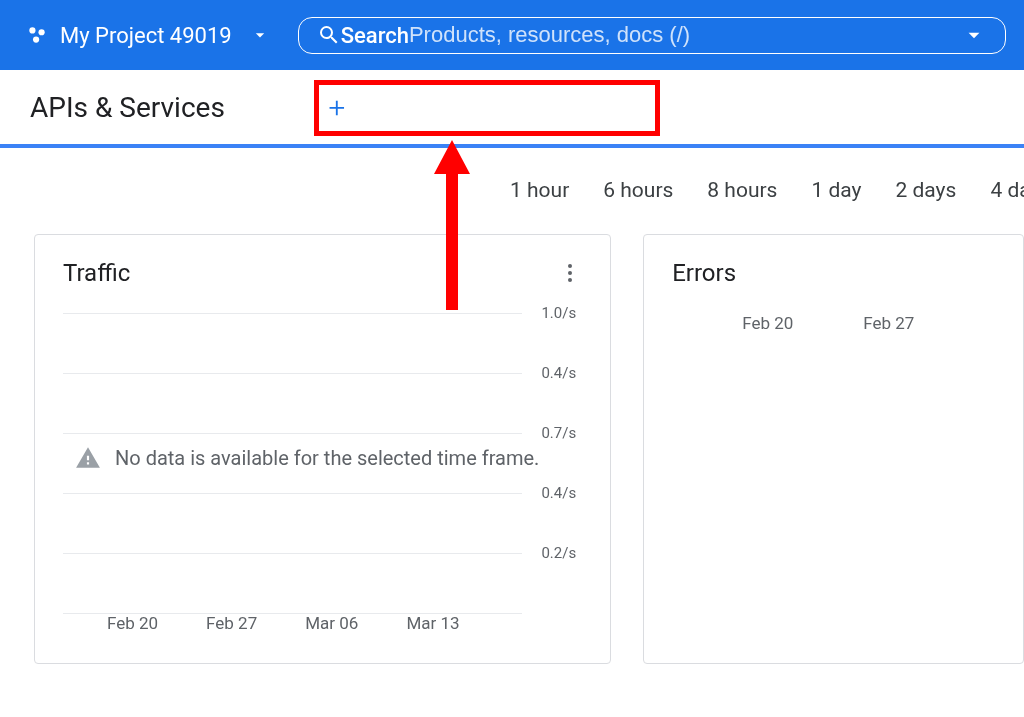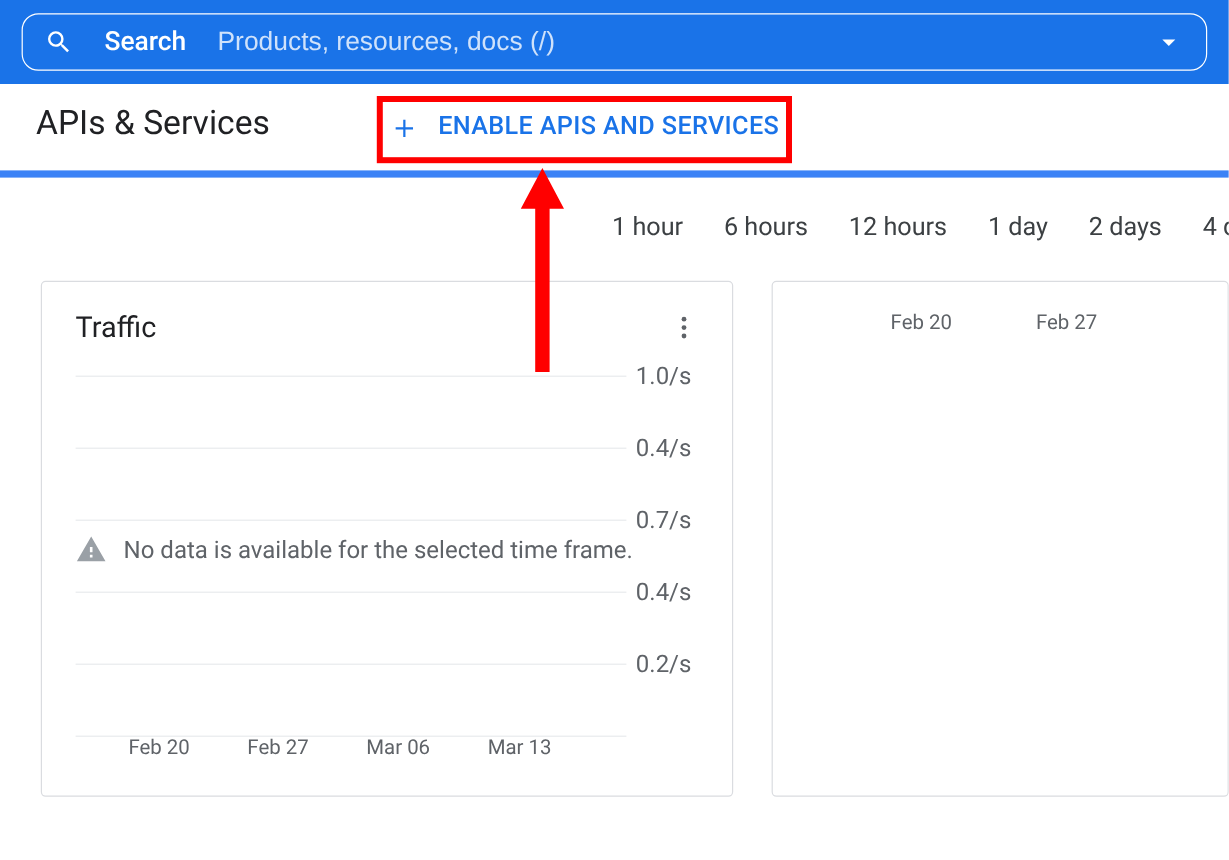--- a/index.html
+++ b/index.html
@@ -27,48 +27,49 @@
     gap: 12px;
     color: #fff;
     font-size: 22px;
     padding: 6px 8px;
     cursor: pointer;
   }
   .project-selector svg.hex { flex: none; }
   .project-selector .caret { margin-left: 6px; }
   .searchbox {
     flex: 1;
-    height: 48px;
+    height: 37px;
     border: 1.5px solid #fff;
     border-radius: 14px;
     display: flex;
     align-items: center;
-    gap: 26px;
+    gap: 0;
     padding: 0 18px;
     color: #fff;
   }
   .searchbox .label { font-size: 22px; font-weight: 500; }
   .searchbox input {
     flex: 1;
     background: transparent;
     border: none;
     outline: none;
     color: #fff;
     font-size: 22px;
   }
   .searchbox input::placeholder { color: #cfe2fb; }
   .searchbox .chev { margin-left: auto; }
 
   
   .subheader {
     height: 78px;
     display: flex;
+    align-items: center;
     padding: 16px 30px;
     gap: 80px;
-    border-bottom: 6px solid #3b82f6;
+    border-bottom: 4px solid #3b82f6;
   }
   .page-title {
     font-size: 28px;
     color: #202124;
     font-weight: 400;
   }
   .enable-btn {
     display: flex;
     align-items: center;
     gap: 14px;
@@ -126,27 +127,27 @@
   }
   .gridline {
     position: absolute;
     left: 0; right: 0;
     border-top: 1px solid #e8eaed;
   }
   .ylabel {
     position: absolute;
     right: -54px;
     transform: translateY(-50%);
-    font-size: 20px;
+    font-size: 15px;
     color: #5f6368;
     white-space: nowrap;
   }
   .nodata {
     position: absolute;
-    left: 0; right: 0;
+    left: 12px; right: 0;
     top: 44%;
     display: flex;
     align-items: center;
     gap: 14px;
     color: #5f6368;
     font-size: 20px;
     white-space: nowrap;
   }
   .nodata svg { flex: none; }
 
@@ -167,45 +168,55 @@
   }
   .anno-arrow {
     position: absolute;
     pointer-events: none;
   }
 </style>
 </head>
 <body>
 
 <div class="topbar">
+  <div class="project-selector">
+    <svg class="hex" width="22" height="22" viewBox="0 0 24 24" fill="#fff">
+      <circle cx="7" cy="7" r="3.4"></circle>
+        <circle cx="17" cy="9" r="3.4"></circle>
+        <circle cx="11" cy="17" r="3.4"></circle>
+    </svg>
+    <span>My Project 49019</span>
+    <svg class="caret" width="20" height="20" viewBox="0 0 24 24" fill="#fff">
+      <path d="M7 10l5 5 5-5z"></path>
+    </svg>
+  </div>
 
   <div class="searchbox">
     <svg width="24" height="24" viewBox="0 0 24 24" fill="#fff">
       <path d="M15.5 14h-.79l-.28-.27A6.471 6.471 0 0016 9.5 6.5 6.5 0 109.5 16c1.61 0 3.09-.59 4.23-1.57l.27.28v.79l5 4.99L20.49 19l-4.99-5zM9.5 14A4.5 4.5 0 1114 9.5 4.505 4.505 0 019.5 14z"></path>
     </svg>
     <span class="label">Search</span>
     <input type="text" placeholder="Products, resources, docs (/)" style="">
     <svg class="chev" width="26" height="26" viewBox="0 0 24 24" fill="#fff">
       <path d="M7 10l5 5 5-5z"></path>
     </svg>
   </div>
 </div>
 
 <div class="subheader">
   <div class="page-title">APIs &amp; Services</div>
   <div class="enable-btn">
     <span class="plus">＋</span>
-    <span>Enable APIs and Services</span>
   </div>
 </div>
 
 <div class="timerange">
   <span class="item">1 hour</span>
   <span class="item">6 hours</span>
-  <span class="item">12 hours</span>
+  <span class="item">8 hours</span>
   <span class="item">1 day</span>
   <span class="item">2 days</span>
   <span class="item">4 days</span>
 </div>
 
 <div class="cards">
 
   <div class="card">
     <div class="card-header">
       <div class="card-title">Traffic</div>
@@ -239,20 +250,23 @@
 
     <div class="xaxis">
       <span>Feb 20</span>
       <span>Feb 27</span>
       <span>Mar 06</span>
       <span>Mar 13</span>
     </div>
   </div>
 
   <div class="card errors">
+    <div class="card-header">
+      <div class="card-title">Errors</div>
+    </div>
 
 
     <div class="xaxis" style="padding-left:70px;gap:70px">
       <span>Feb 20</span>
       <span>Feb 27</span>
     </div>
   </div>
 
 </div>
 

